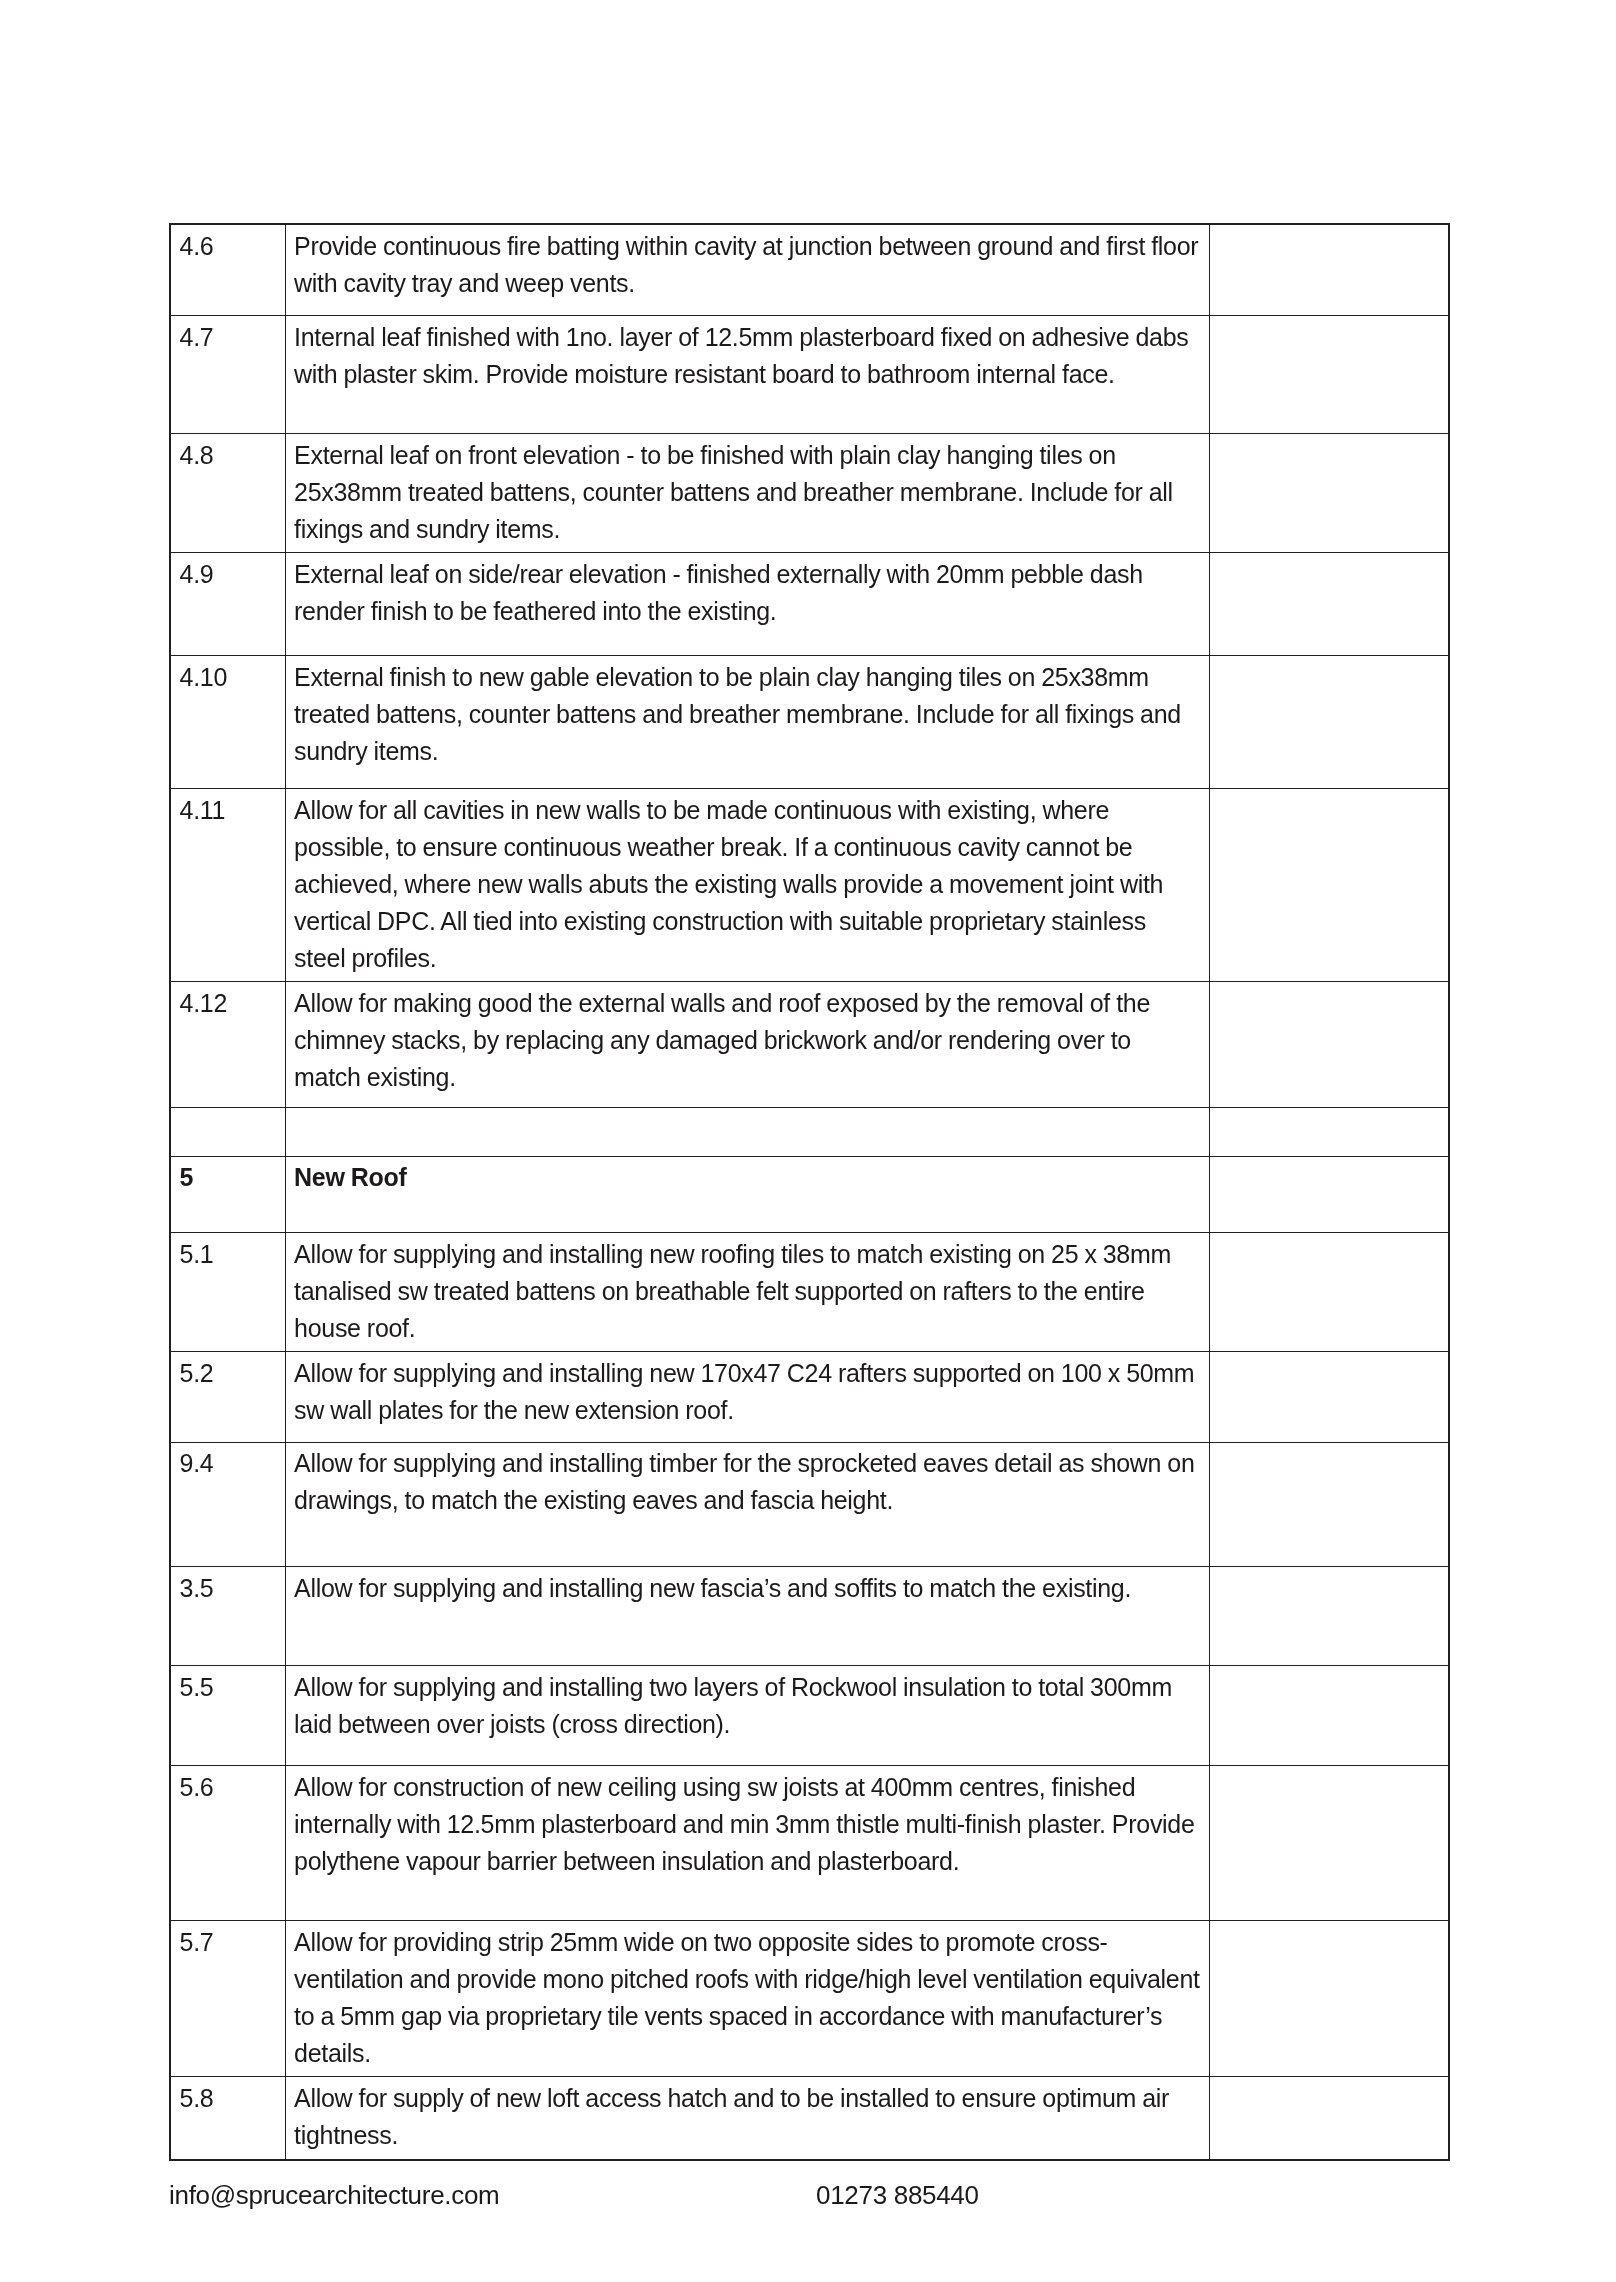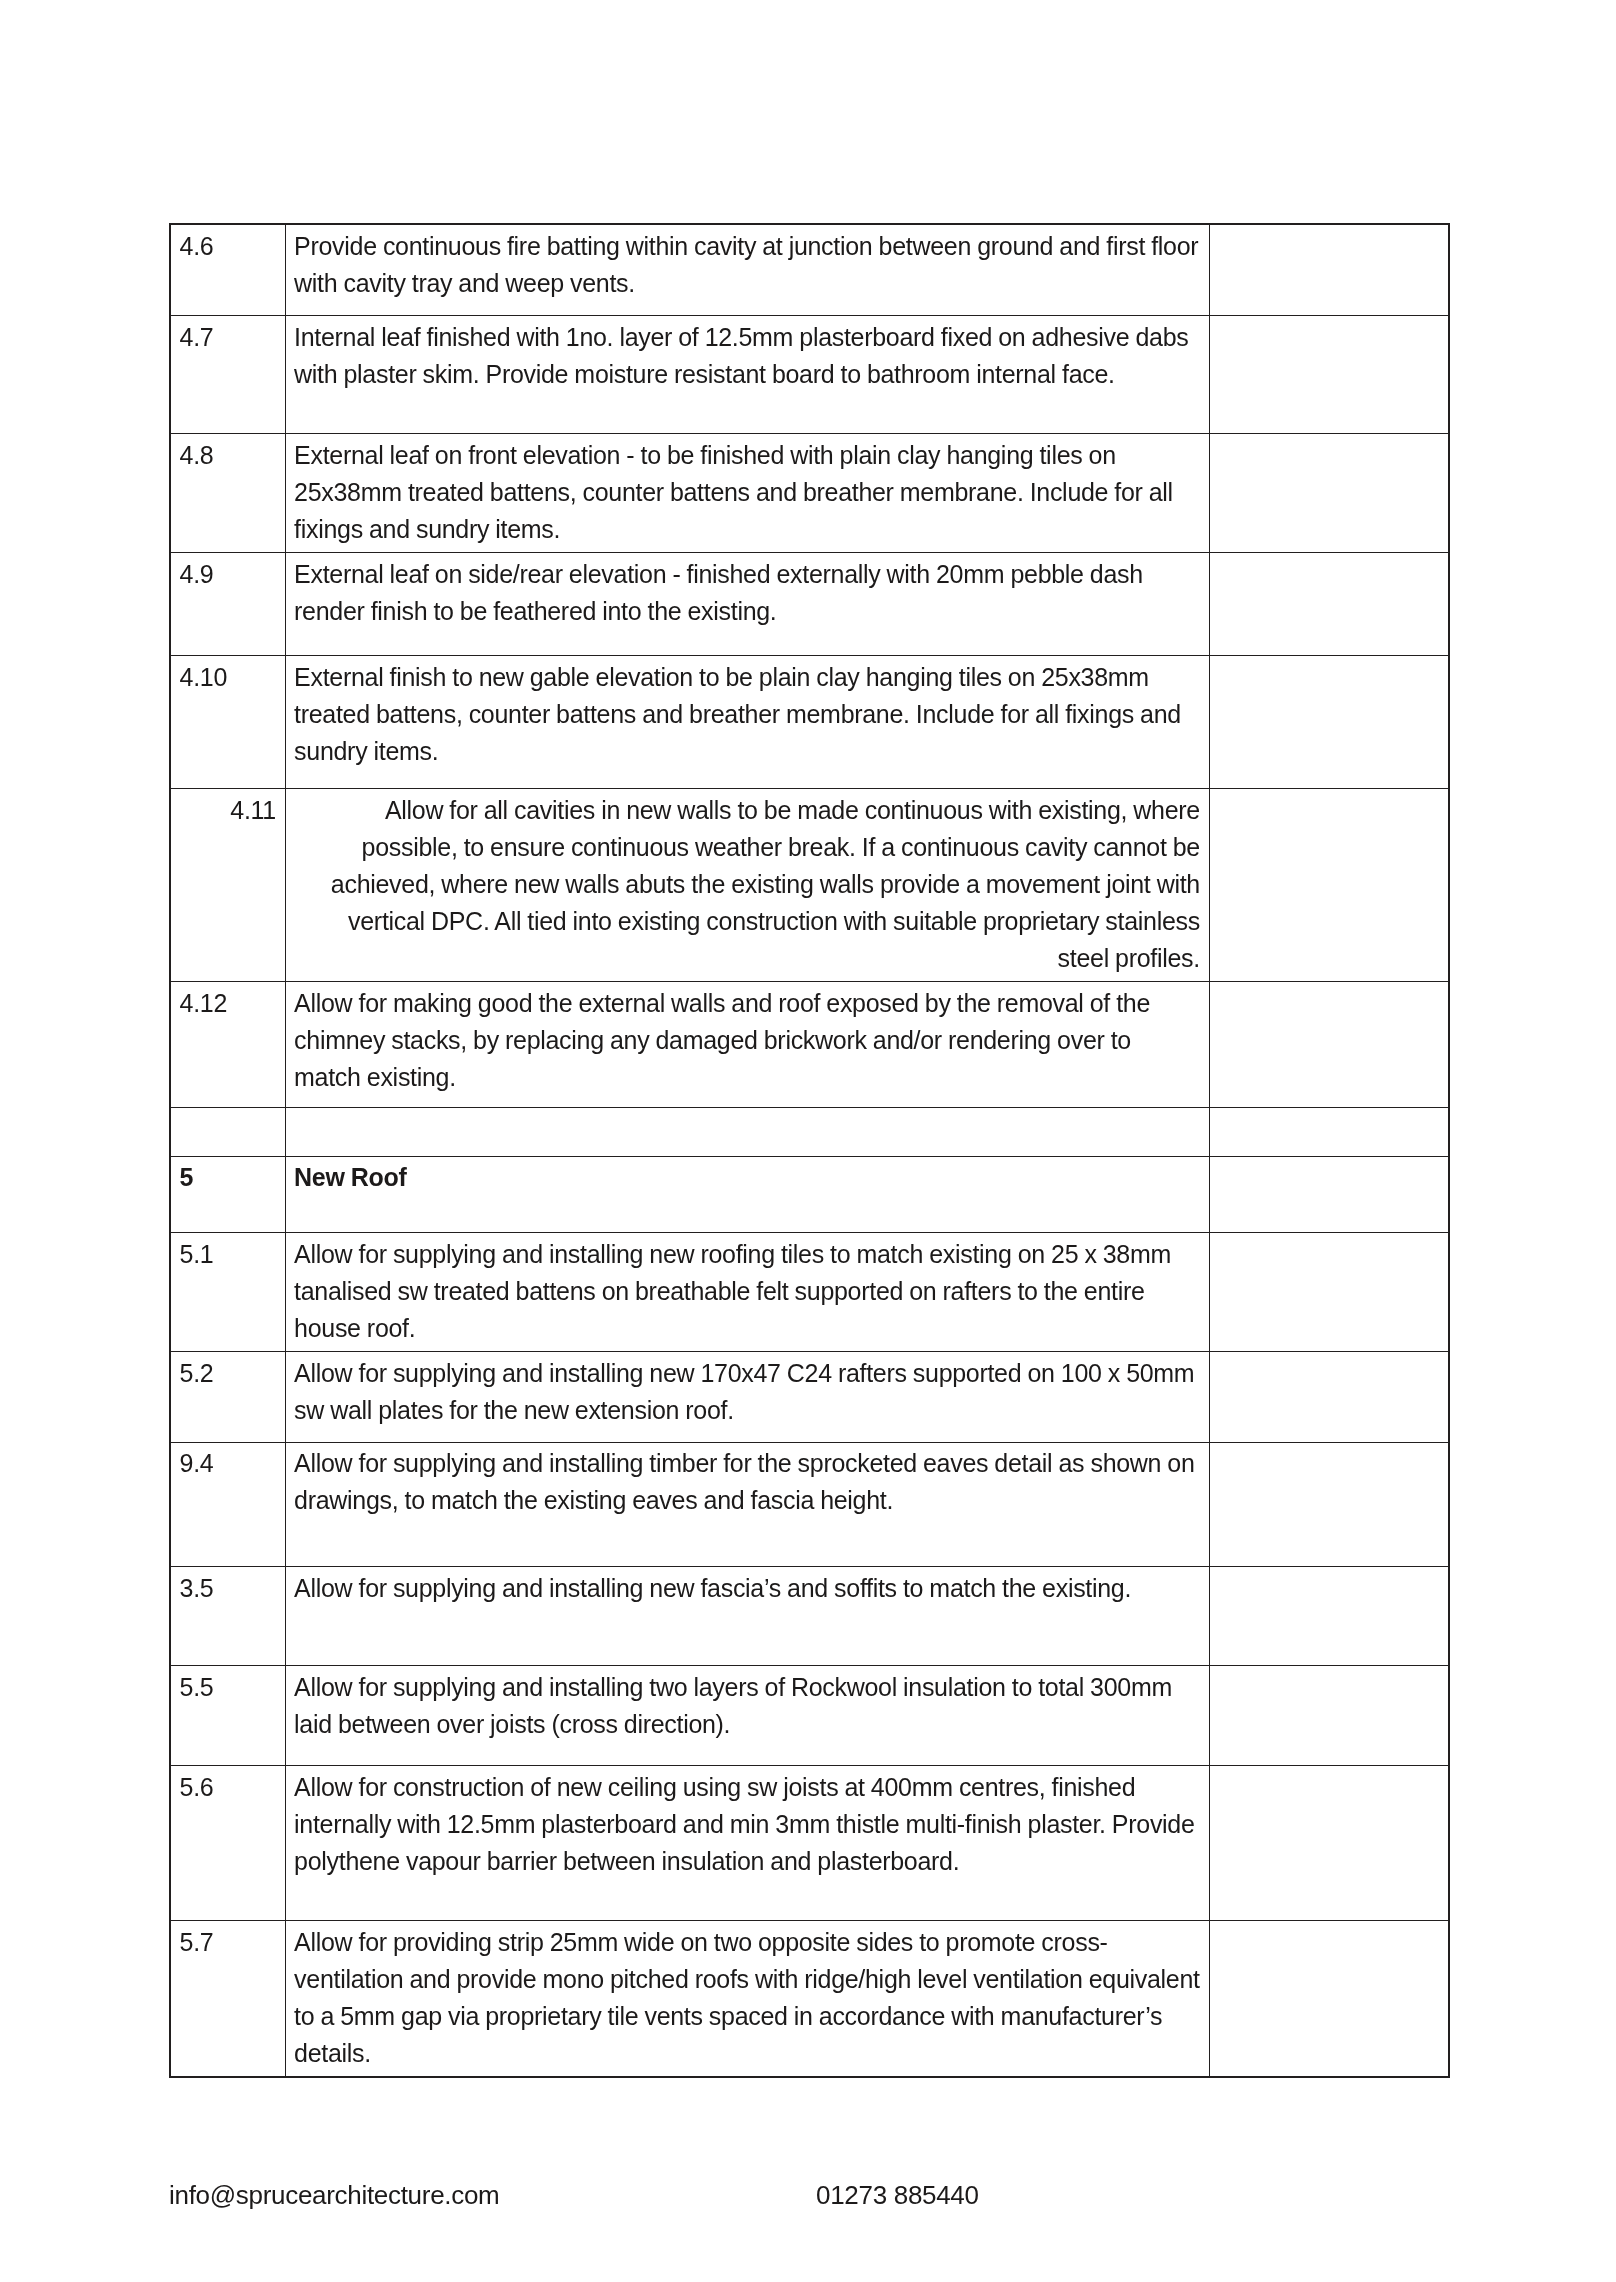--- a/index.html
+++ b/index.html
@@ -39,21 +39,21 @@
   td.c-desc  { width: 924px; }
   td.c-notes { width: 240px; }
   tr.bold td { font-weight: 700; }
 
   
   tr[data-row-id="4.6"]  td { height: 83px;  }
   tr[data-row-id="4.7"]  td { height: 111px; }
   tr[data-row-id="4.8"]  td { height: 111px; margin-left: 9px; }
   tr[data-row-id="4.9"]  td { height: 95px; }
   tr[data-row-id="4.10"] td { height: 126px; }
-  tr[data-row-id="4.11"] td { height: 181px; text-align: right; }
+  tr[data-row-id="4.11"] td { height: 181px; }
   tr[data-row-id="4.12"] td { height: 118px; }
   tr[data-row-id="empty"] td { height: 41px; }
   tr[data-row-id="5"]    td { height: 69px;  }
   tr[data-row-id="5.1"]  td { height: 106px; }
   tr[data-row-id="5.2"]  td { height: 83px;  }
   tr[data-row-id="5.3"]  td { height: 117px; }
   tr[data-row-id="5.4"]  td { height: 91px;  }
   tr[data-row-id="5.5"]  td { height: 92px;  }
   tr[data-row-id="5.6"]  td { height: 148px; }
   tr[data-row-id="5.7"]  td { height: 148px; }
@@ -163,20 +163,25 @@
         <tr data-row-id="5.6">
           <td class="c-item">5.6</td>
           <td class="c-desc">Allow for construction of new ceiling using sw joists at 400mm centres, finished internally with 12.5mm plasterboard and min 3mm thistle multi-finish plaster. Provide polythene vapour barrier between insulation and plasterboard.</td>
           <td class="c-notes"></td>
         </tr>
         <tr data-row-id="5.7">
           <td class="c-item">5.7</td>
           <td class="c-desc">Allow for providing strip 25mm wide on two opposite sides to promote cross-ventilation and provide mono pitched roofs with ridge/high level ventilation equivalent to a 5mm gap via proprietary tile vents spaced in accordance with manufacturer’s details.</td>
           <td class="c-notes"></td>
         </tr>
+        <tr data-row-id="5.8">
+          <td class="c-item">5.8</td>
+          <td class="c-desc">Allow for supply of new loft access hatch and to be installed to ensure optimum air tightness.</td>
+          <td class="c-notes"></td>
+        </tr>
       </tbody>
   </table>
 
   <div class="footer">
     <span class="email">info@sprucearchitecture.com</span>
     <span class="phone">01273 885440</span>
   </div>
 
 </div>
 

